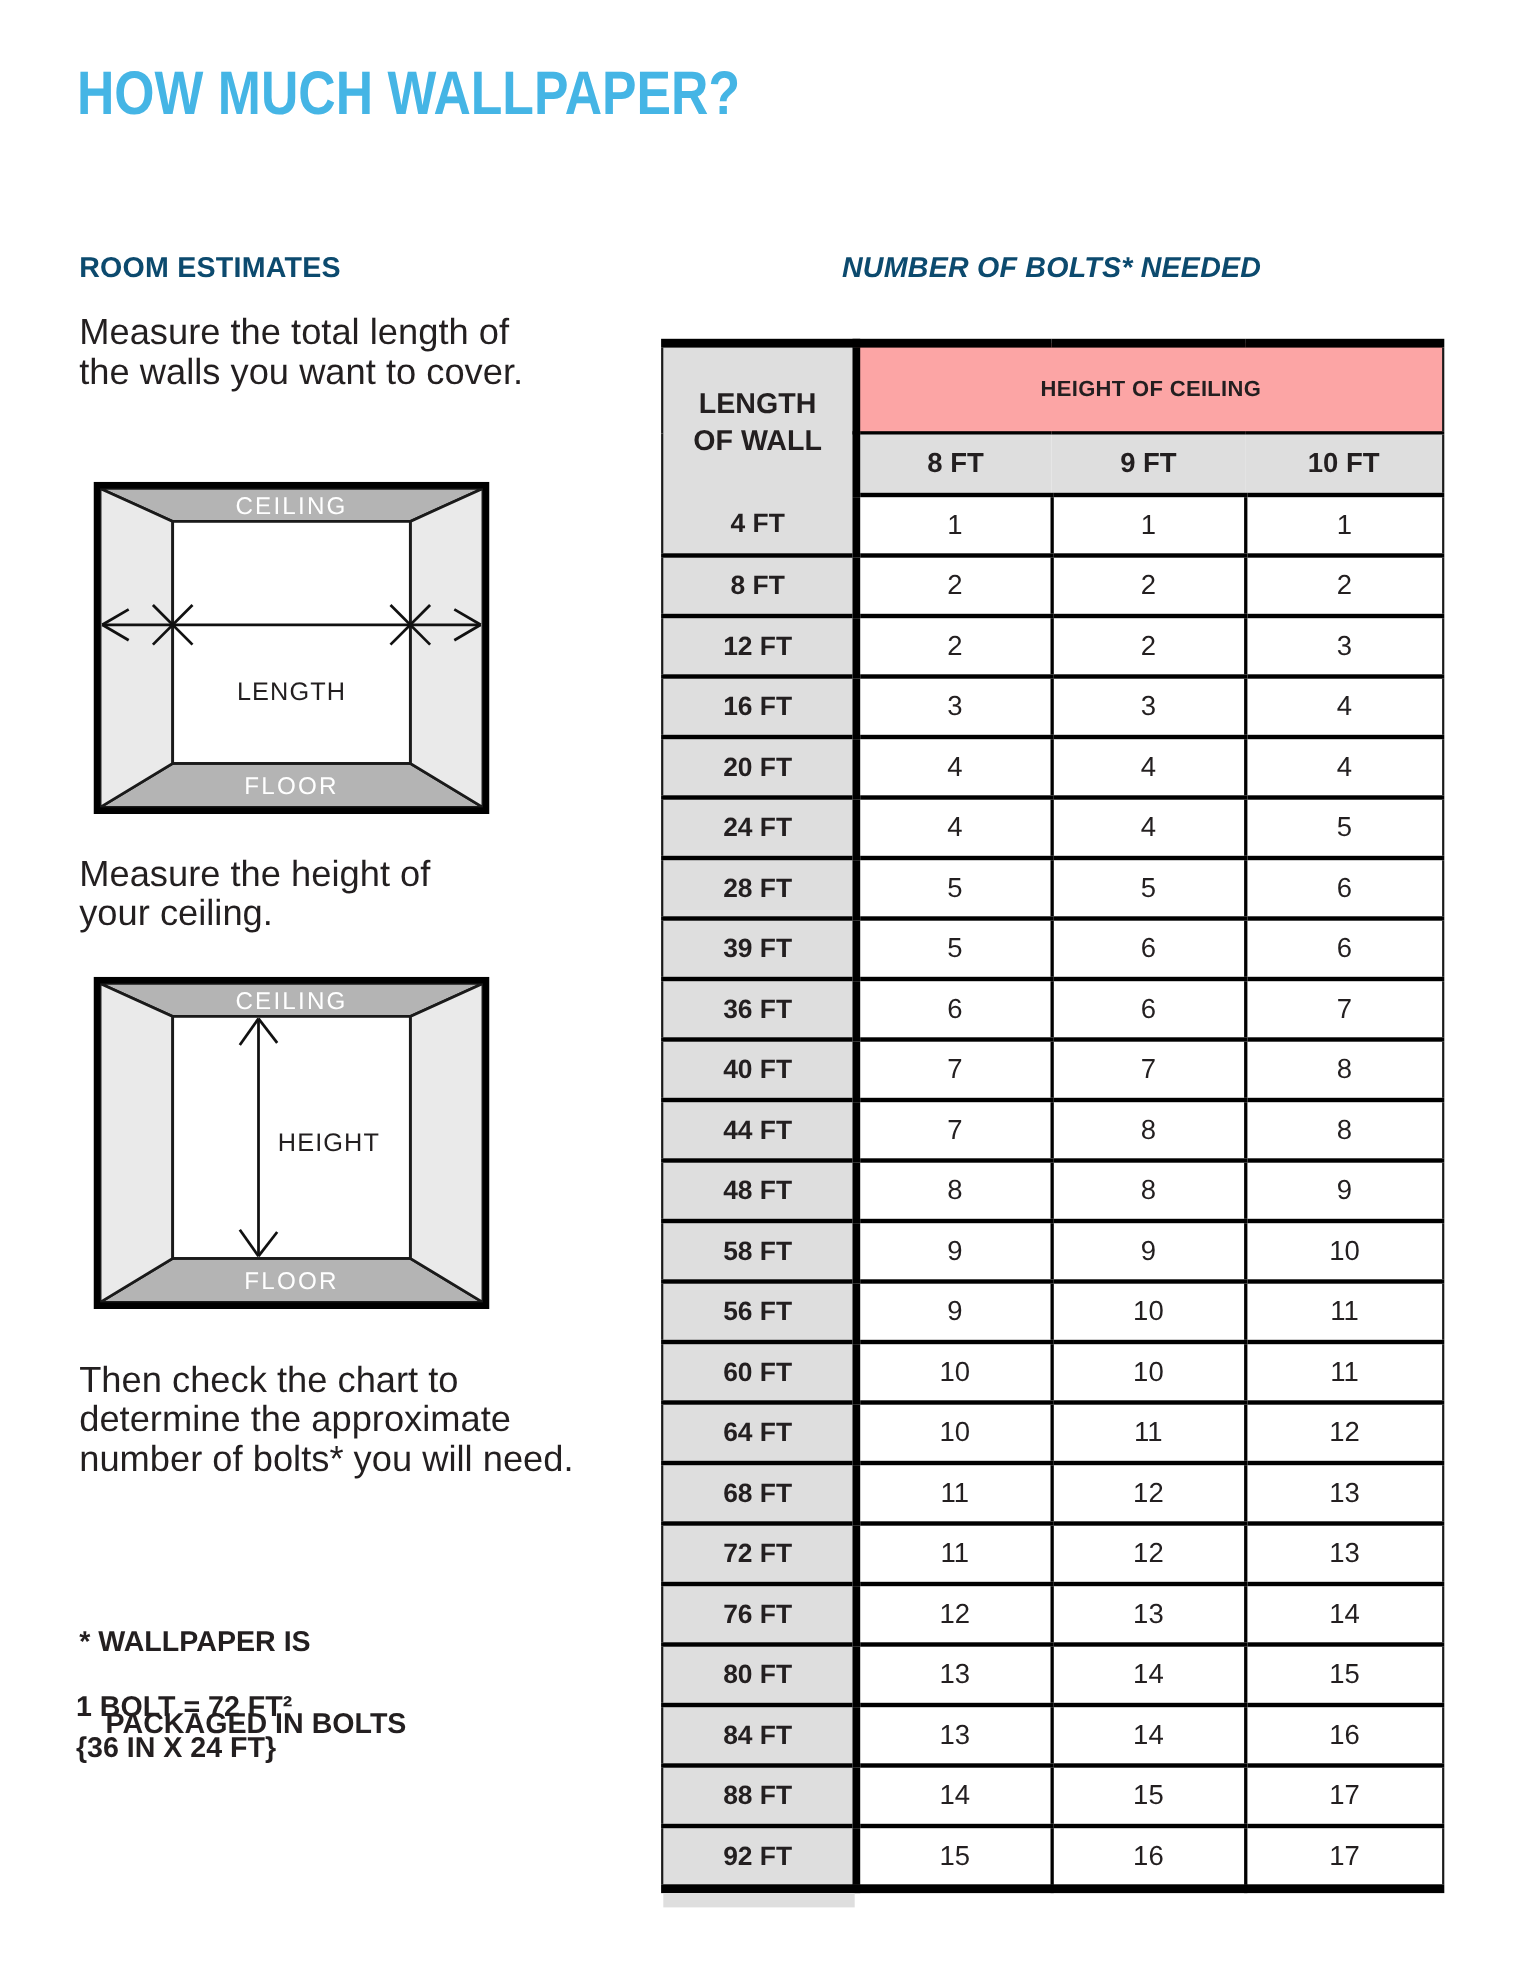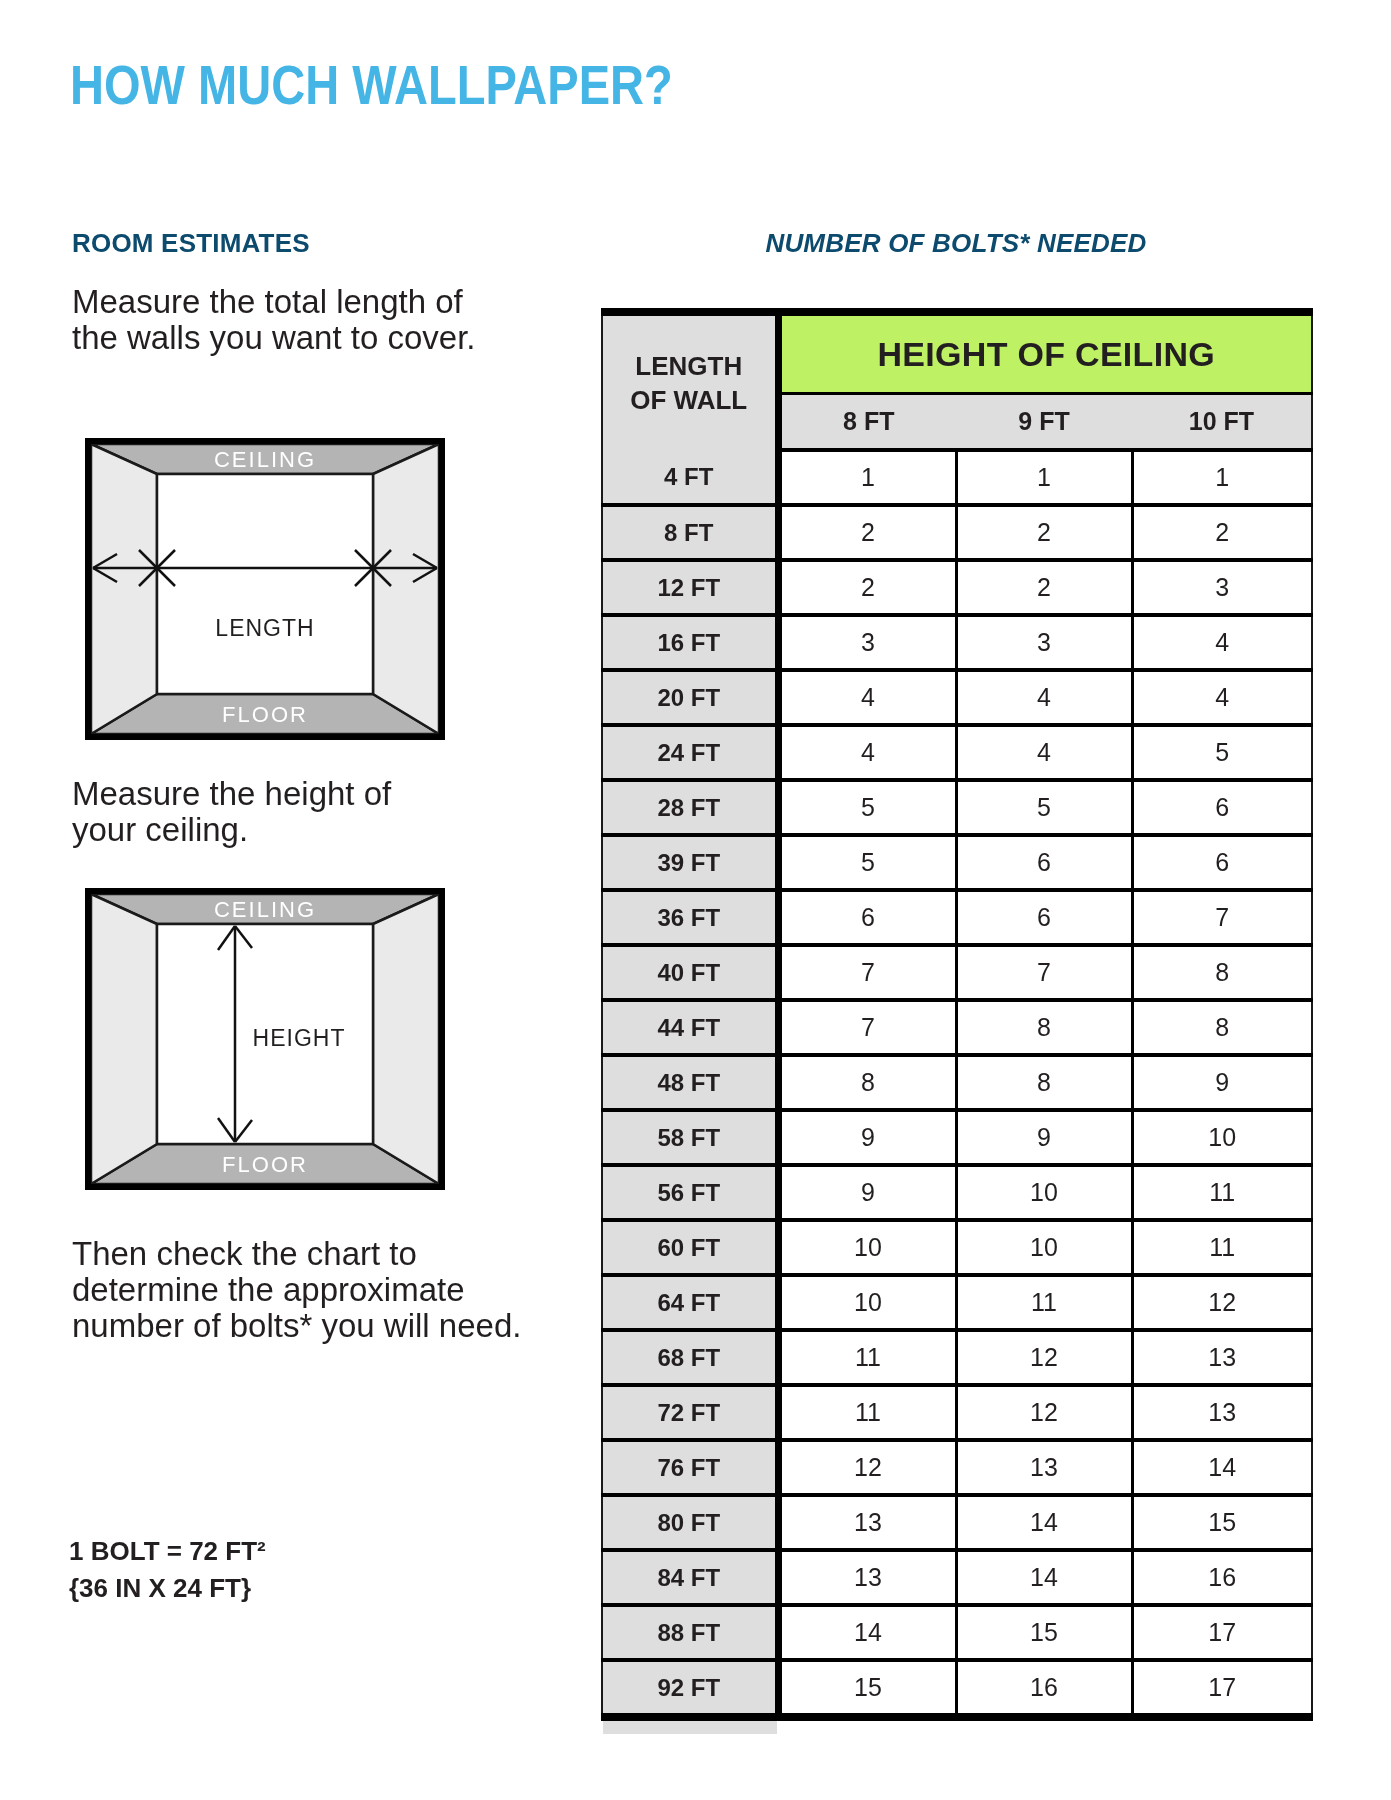--- a/index.html
+++ b/index.html
@@ -39,21 +39,21 @@
   table.bolts col.c0{width:176px;}
   table.bolts col.c1{width:178px;}
   table.bolts col.c2{width:176px;}
   table.bolts col.c3{width:180px;}
   table.bolts th,table.bolts td{padding:0;text-align:center;vertical-align:middle;}
   th.corner{
     background:#dedede;font-size:26px;font-weight:bold;line-height:34px;
     border-right:7px solid #000;white-space:pre-line;
   }
   th.group{
-    background:#bef264;font-size:34px;font-weight:bold;height:76px;
+    background:#fca5a5;font-size:20px;font-weight:bold;height:76px;
     border-bottom:3px solid #000;letter-spacing:0.3px;
   }
   th.colhead{
     background:#dedede;font-size:25px;font-weight:bold;height:53px;
     border-bottom:4px solid #000;
   }
   td.label{
     background:#dedede;font-size:24px;font-weight:bold;height:51px;
     border-right:7px solid #000;border-bottom:4px solid #000;
   }
@@ -117,20 +117,24 @@
     </g>
     <text x="180" y="29" text-anchor="middle" font-size="22" letter-spacing="2" fill="#ffffff">CEILING</text>
     <text x="180" y="284" text-anchor="middle" font-size="22" letter-spacing="2" fill="#ffffff">FLOOR</text>
     <text x="214" y="158" text-anchor="middle" font-size="23" letter-spacing="1" fill="#231f20">HEIGHT</text>
   </svg>
 
   <div class="body-text" style="left:72px;top:1236px;">Then check the chart to
 determine the approximate
 number of bolts* you will need.</div>
 
+  <div class="note" style="left:72px;top:1437px;">
+    <div>* WALLPAPER IS</div>
+    <div class="indent">PACKAGED IN BOLTS</div>
+  </div>
 
   <div class="note" style="left:69px;top:1533px;">1 BOLT = 72 FT²
 {36 IN X 24 FT}</div>
 
   <div class="sub-heading centered" style="left:601px;top:228px;width:710px;font-style:italic;">NUMBER OF BOLTS* NEEDED</div>
 
   <div class="table-wrap">
     <table class="bolts">
       <colgroup>
           <col class="c0">

